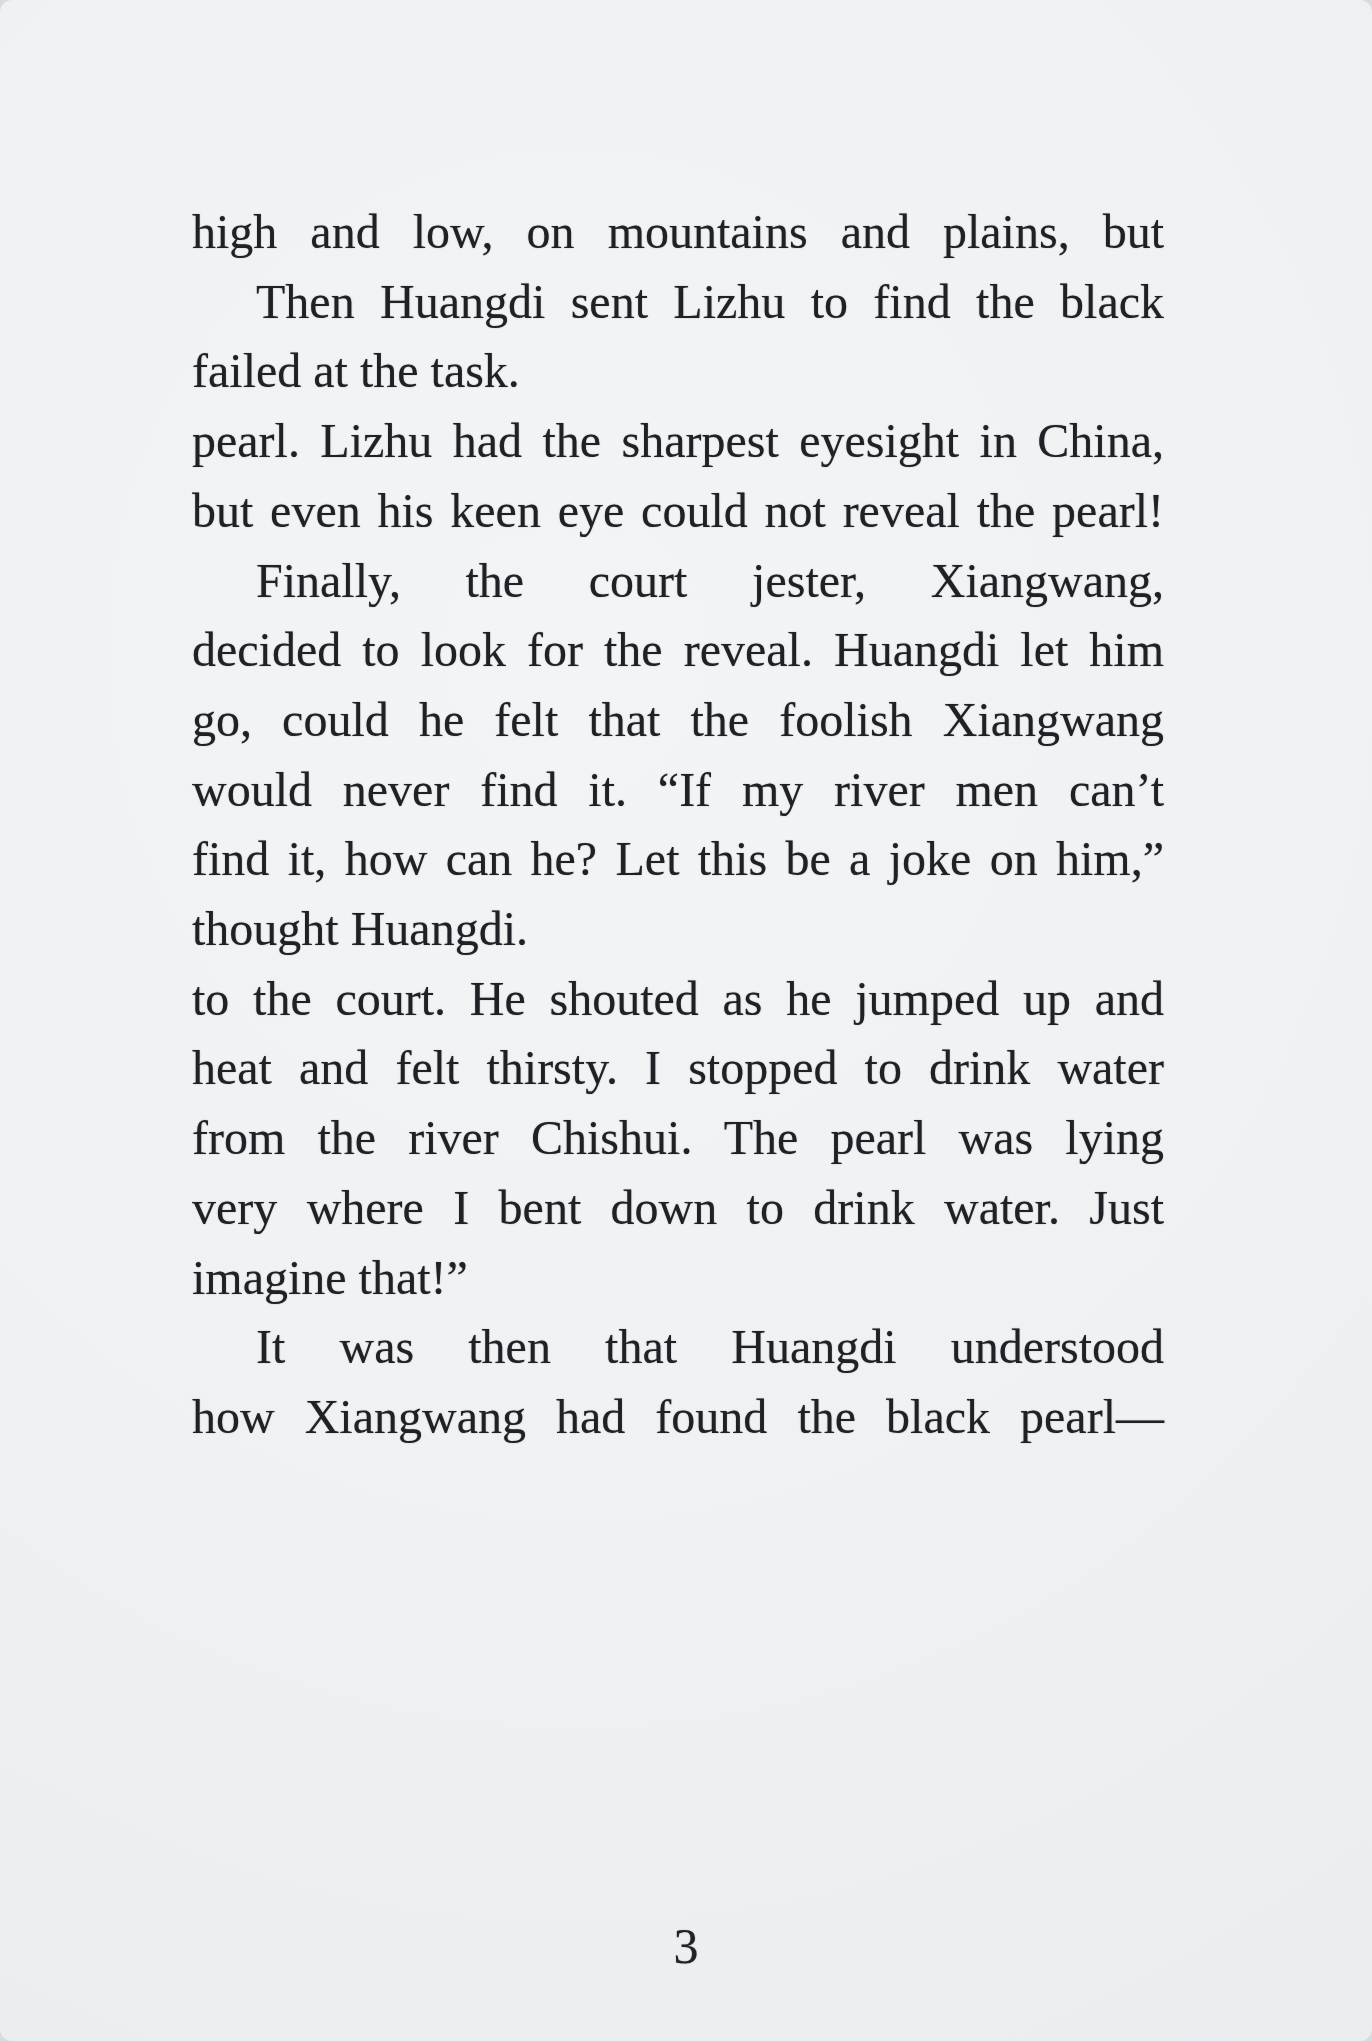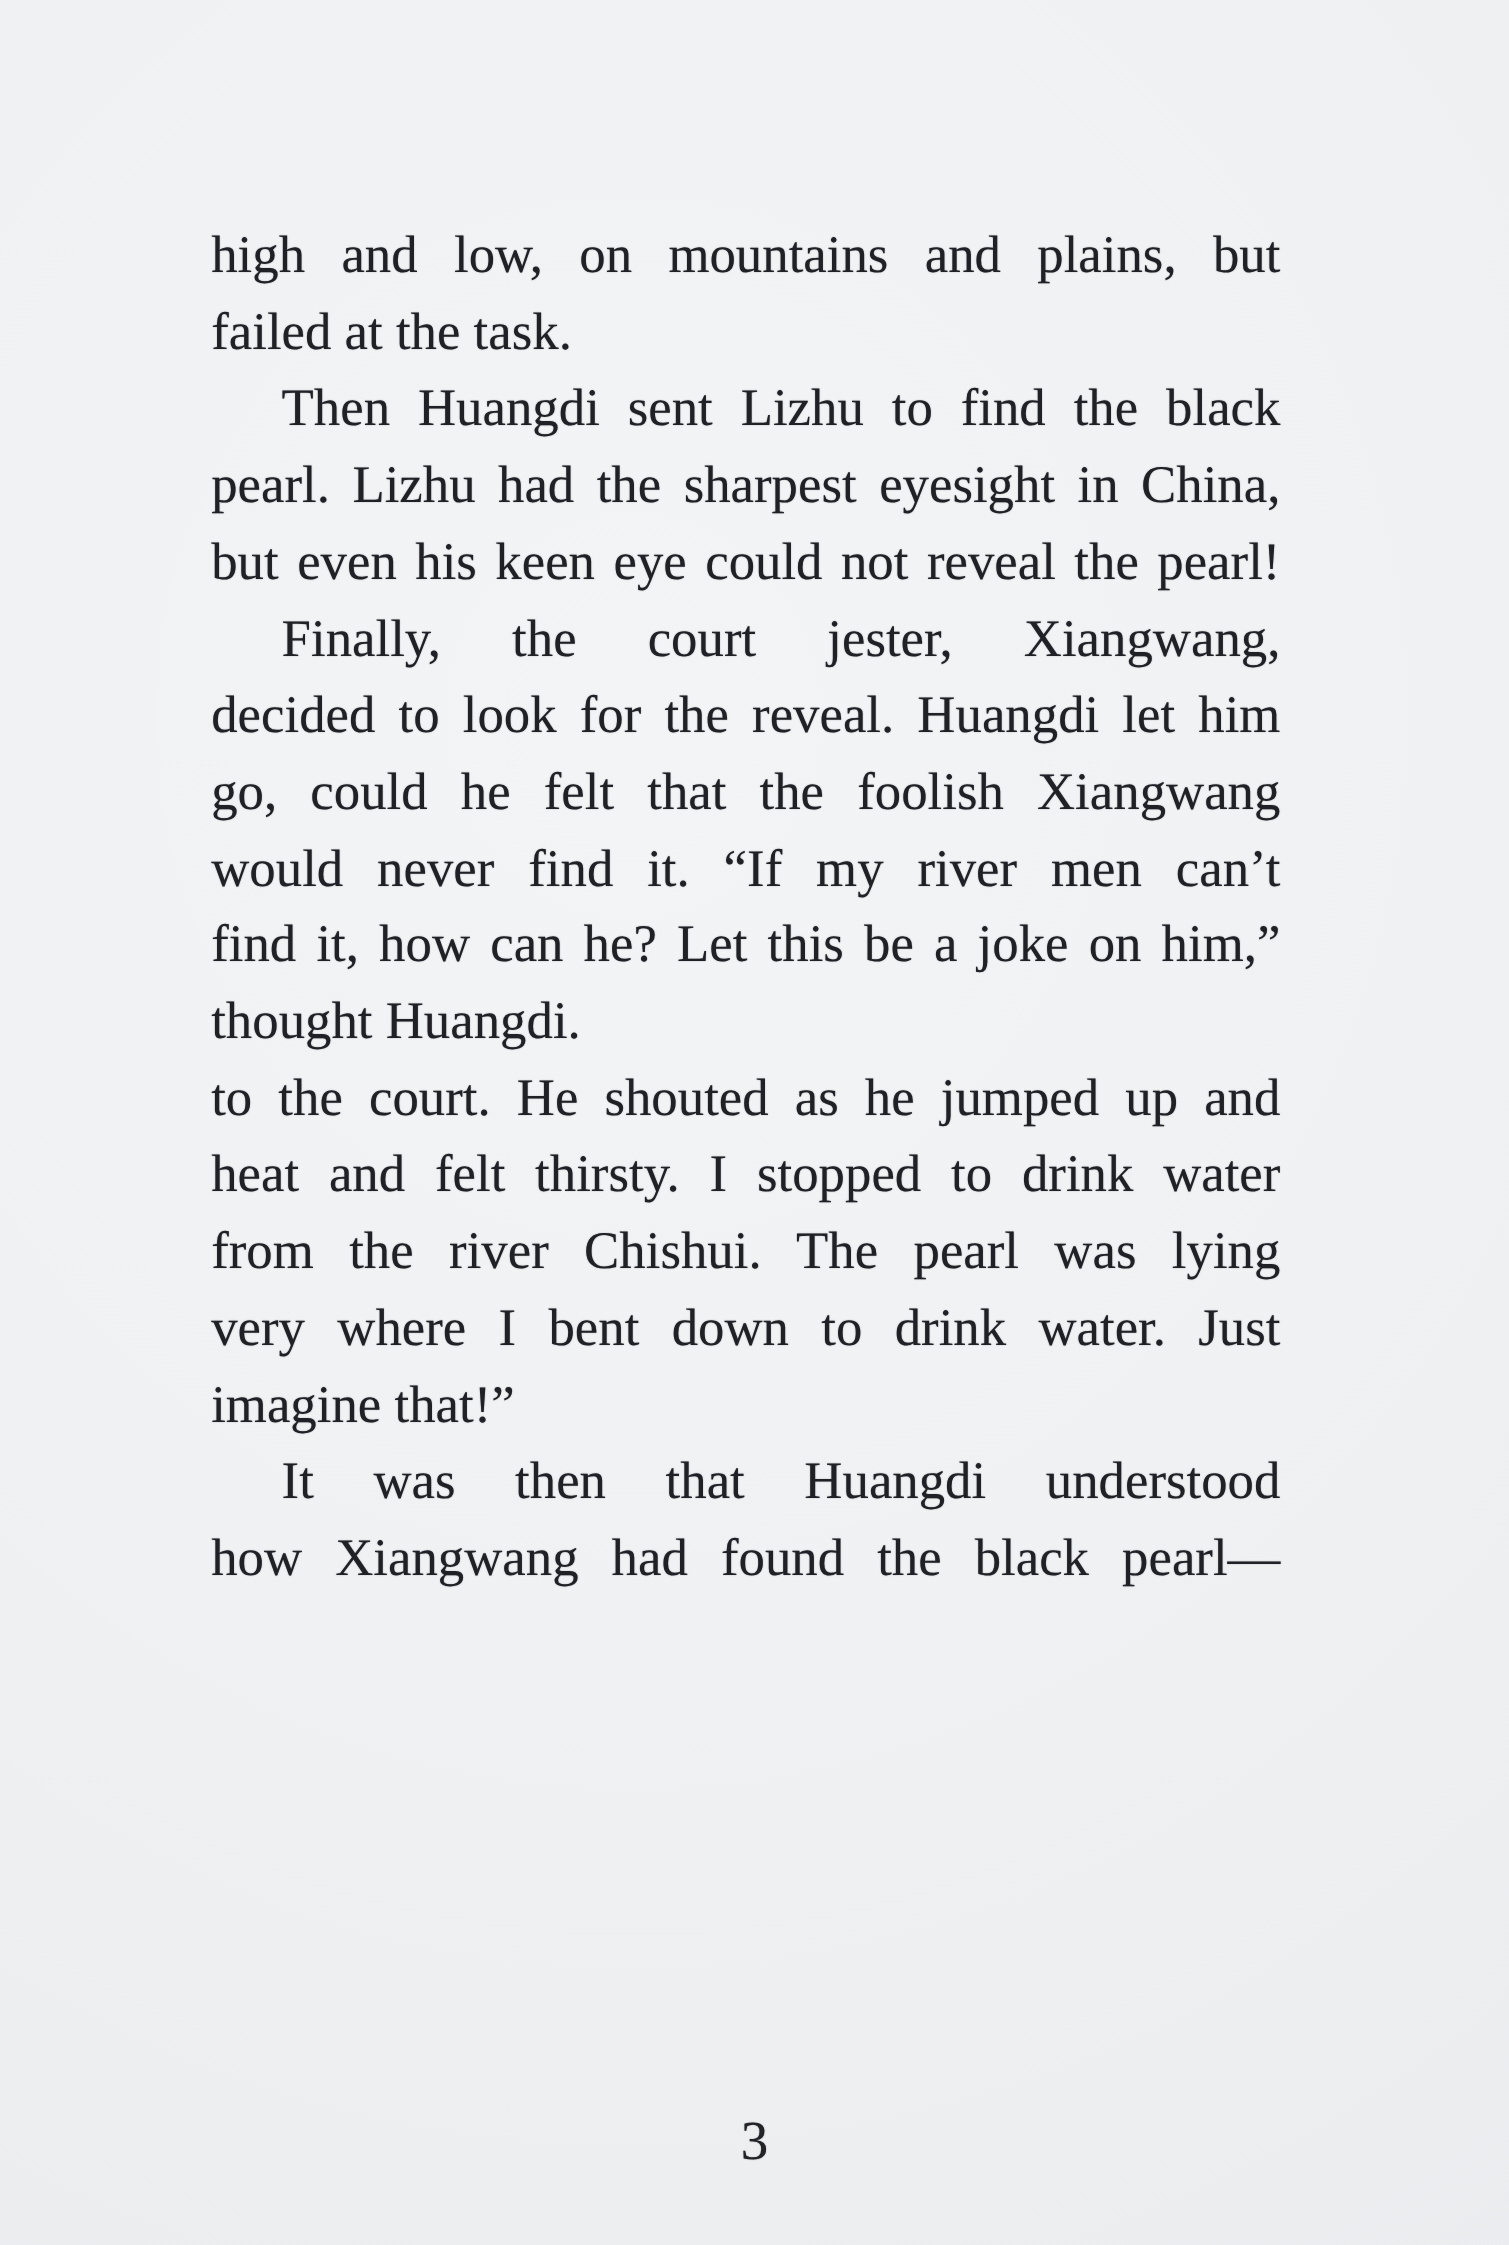--- a/index.html
+++ b/index.html
@@ -10,20 +10,21 @@
   .scan {
     position: relative;
     width: 1372px;
     height: 2041px;
     overflow: hidden;
     background: radial-gradient(ellipse 130% 95% at 42% 32%,
                 #f3f4f6 0%, #eff1f3 45%, #ecEEf0 70%, #e8eaed 100%);
     background-color: #eef0f2;
     font-family: "Liberation Serif", "DejaVu Serif", serif;
     color: #202126;
+    border-radius: 12px;
   }
   .text-block {
     position: absolute;
     left: 192px;
     top: 197px;
     width: 972px;
     font-size: 48px;
     line-height: 69.7px;
     text-shadow: 0 0 1.2px rgba(32, 33, 38, 0.45);
   }
@@ -50,22 +51,22 @@
     color: #232327;
     text-shadow: 0 0 1.2px rgba(32, 33, 38, 0.45);
   }
 </style>
 </head>
 <body>
 
 <div class="scan">
   <div class="text-block">
     <div class="line">high and low, on mountains and plains, but</div>
+    <div class="line indent">Then Huangdi sent Lizhu to find the black</div>
     <div class="line last">failed at the task.</div>
-    <div class="line indent">Then Huangdi sent Lizhu to find the black</div>
     <div class="line">pearl. Lizhu had the sharpest eyesight in China,</div>
     <div class="line">but even his keen eye could not reveal the pearl!</div>
     <div class="line indent">Finally, the court jester, Xiangwang,</div>
     <div class="line">decided to look for the reveal. Huangdi let him</div>
     <div class="line">go, could he felt that the foolish Xiangwang</div>
     <div class="line">would never find it. “If my river men can’t</div>
     <div class="line">find it, how can he? Let this be a joke on him,”</div>
     <div class="line last">thought Huangdi.</div>
     <div class="line">to the court. He shouted as he jumped up and</div>
     <div class="line">heat and felt thirsty. I stopped to drink water</div>

